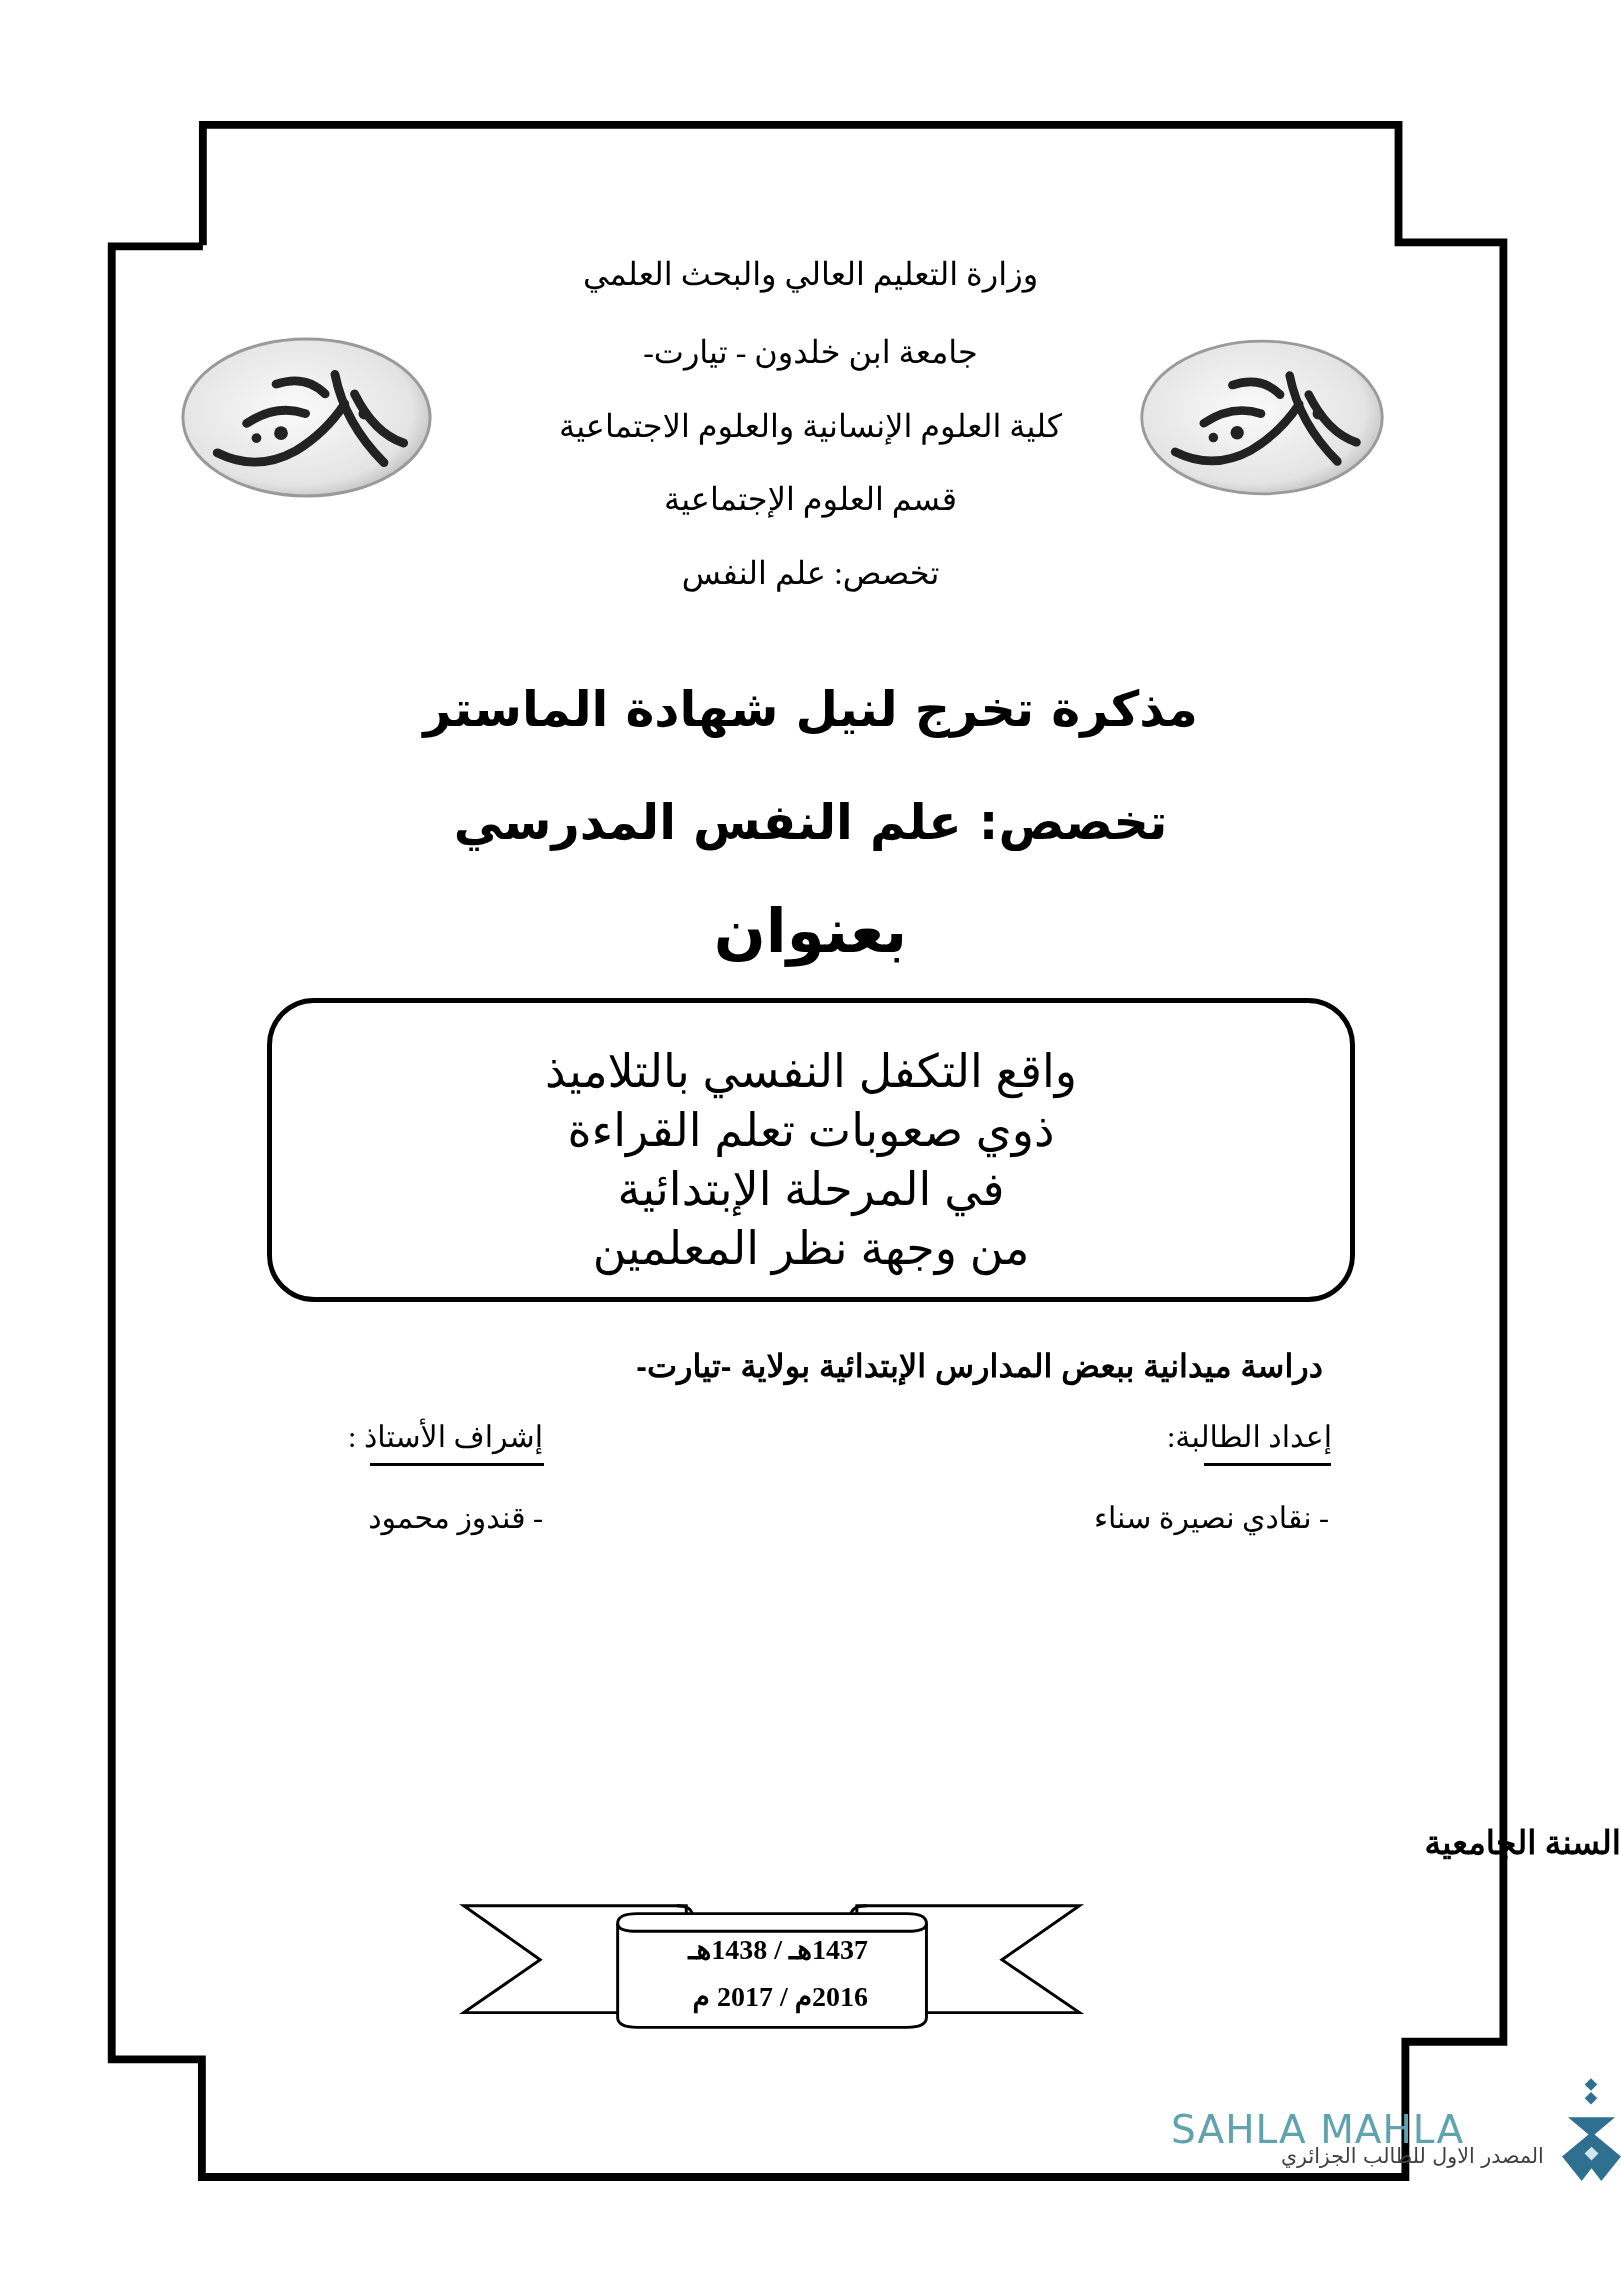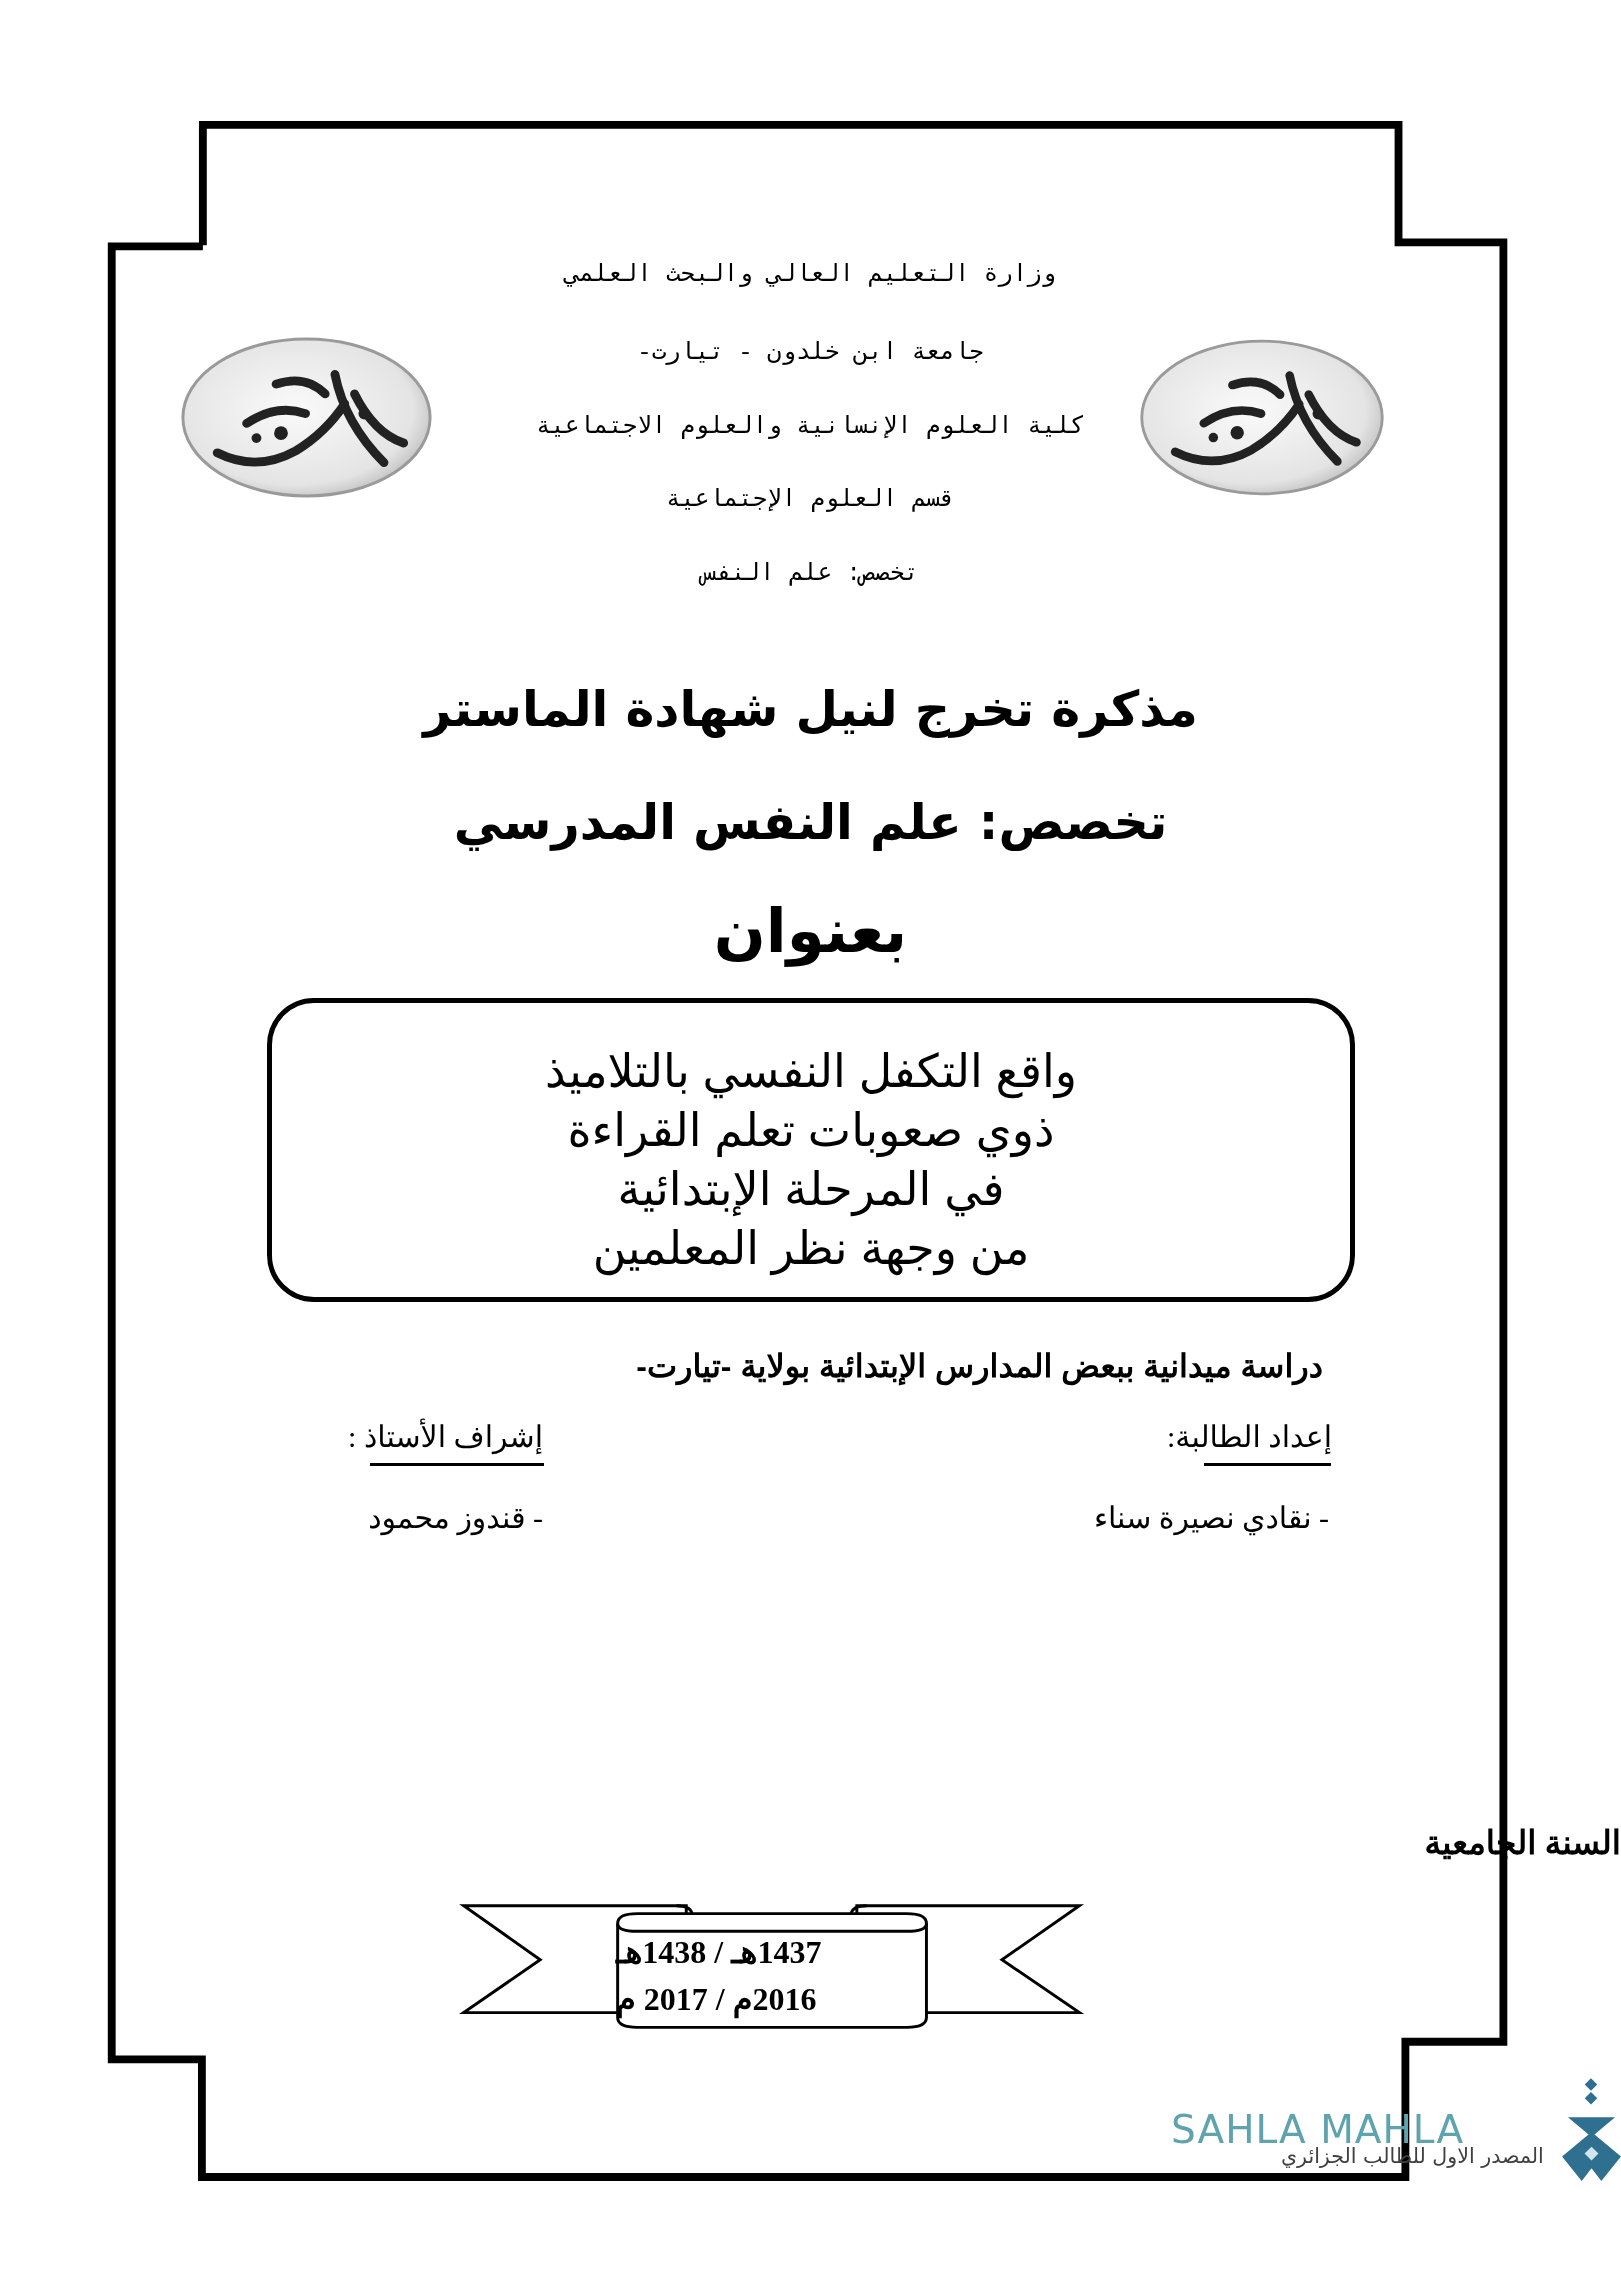--- a/index.html
+++ b/index.html
@@ -1,29 +1,29 @@
 <!DOCTYPE html>
 <html><head>
 <meta charset="utf-8">
 <style>
   html,body{margin:0;padding:0;background:#ffffff;}
   body{width:1621px;height:2293px;position:relative;overflow:hidden;font-family:"DejaVu Serif",serif;color:#000;}
   .abs{position:absolute;}
   .frame{position:absolute;left:0;top:0;width:1621px;height:2293px;pointer-events:none;}
   .line{position:absolute;left:0;width:1621px;text-align:center;direction:rtl;white-space:nowrap;}
-  .hdr{font-family:Liberation Mono, monospace;font-size:24px;line-height:59px;}
+  .hdr{font-family:Liberation Serif, serif;font-size:32px;line-height:59px;}
   .big{font-family:"DejaVu Sans",sans-serif;font-weight:bold;font-size:49px;line-height:78px;letter-spacing:1px;}
   .bignw{font-family:"DejaVu Sans",sans-serif;font-weight:bold;font-size:61px;line-height:88px;}
   .titlebox{position:absolute;left:267px;top:998px;width:1088px;height:304px;border:5.9px solid #000;border-radius:47px;box-sizing:border-box;}
   .tline{position:absolute;left:0;width:100%;text-align:center;direction:rtl;font-family:"Liberation Sans",sans-serif;font-size:46px;line-height:59px;}
   .study{position:absolute;left:343px;width:980px;text-align:right;direction:rtl;font-family:"Liberation Sans",sans-serif;font-weight:bold;font-size:32px;top:1347px;}
   .lbl{position:absolute;direction:rtl;font-family:"Liberation Serif",serif;font-size:30px;}
   .uline{position:absolute;height:2.9px;background:#000;}
   .year-title{position:absolute;left:0;width:1621px;text-align:right;direction:rtl;font-family:"Liberation Serif",serif;font-weight:bold;font-size:33px;top:1823px;}
-  .banner-text{position:absolute;width:252px;left:616px;text-align:left;direction:rtl;font-family:"Liberation Serif",serif;font-weight:bold;font-size:32px;}
+  .banner-text{position:absolute;width:252px;left:616px;text-align:right;direction:rtl;font-family:"Liberation Serif",serif;font-weight:bold;font-size:28px;}
   .seal{position:absolute;}
   .wm{position:absolute;}
 </style>
 </head>
 <body>
 
 <svg class="frame" viewBox="0 0 1654 2339" width="1621" height="2293">
   <polyline points="207,250 207,127 1427,127 1427,247 1534,247 1534,2083 1434,2083 1434,2221 206,2221 206,2101 114,2101 114,251 207,251" fill="none" stroke="#000" stroke-width="8" stroke-linejoin="miter"></polyline>
 </svg>
 

